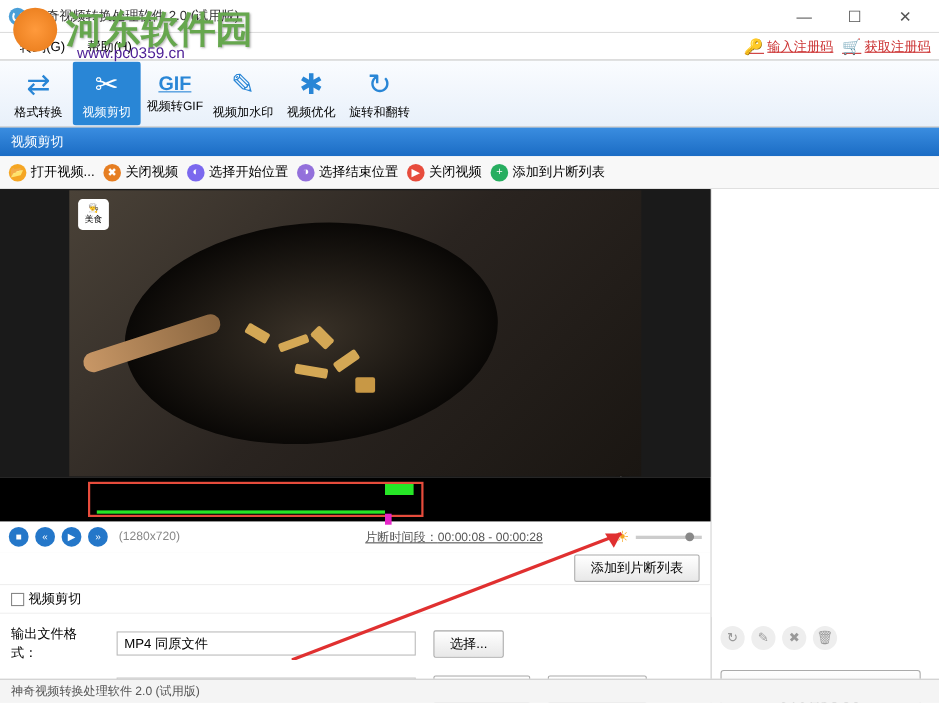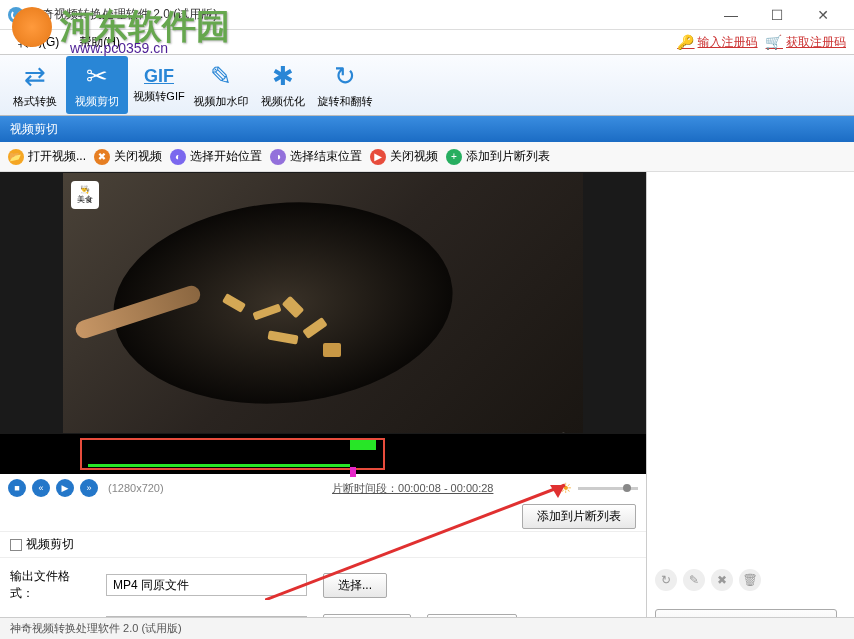--- a/index.html
+++ b/index.html
@@ -77,21 +77,21 @@
     
     .add-clip-row { height: 30px; background:#fff; display:flex; align-items:center; justify-content:flex-end; padding-right:10px; border-bottom:1px solid #eee;}
     .std-btn { padding: 3px 14px; font-size: 12px; background: linear-gradient(#fff,#e8e8e8); border: 1px solid #aaa; border-radius: 2px; cursor: pointer; }
     
     .crop-row { height: 26px; background:#fff; display:flex; align-items:center; padding:0 10px; font-size:12px; gap:4px; border-bottom:1px solid #eee;}
     .checkbox { width:12px; height:12px; border:1px solid #888; }
     
     .output-section { background:#fff; padding: 10px; font-size:12px; }
     .output-row { display:flex; align-items:center; gap: 16px; margin-bottom:12px; }
     .output-row label { width: 80px; }
-    .output-input { width: 201px; height: 22px; border:1px solid #bbb; padding:0 6px; background:#fff; font-size:12px; }
+    .output-input { width: 272px; height: 22px; border:1px solid #bbb; padding:0 6px; background:#fff; font-size:12px; }
     
     .list-action-icons { display:flex; gap:6px; margin-bottom:18px; }
     .laicon { width:22px; height:22px; border-radius:50%; display:flex; align-items:center; justify-content:center; font-size:12px; color:#999; background:#eee; }
     
     .big-btn { width: 182px; height: 44px; font-size: 18px; background: linear-gradient(#fdfdfd,#e8e8e8); border:1px solid #aaa; border-radius:3px; cursor:pointer; display:flex; align-items:center; justify-content:center; }
     
     .status-bar { position:absolute; bottom:0; left:0; right:0; height:22px; background:#f4f4f4; border-top:1px solid #ccc; display:flex; align-items:center; padding:0 10px; font-size:11px; color:#555; }
     
     .arrow-annotation { position:absolute; left:265px; top:480px; width:320px; height:120px; pointer-events:none; z-index:50; }
   </style>

